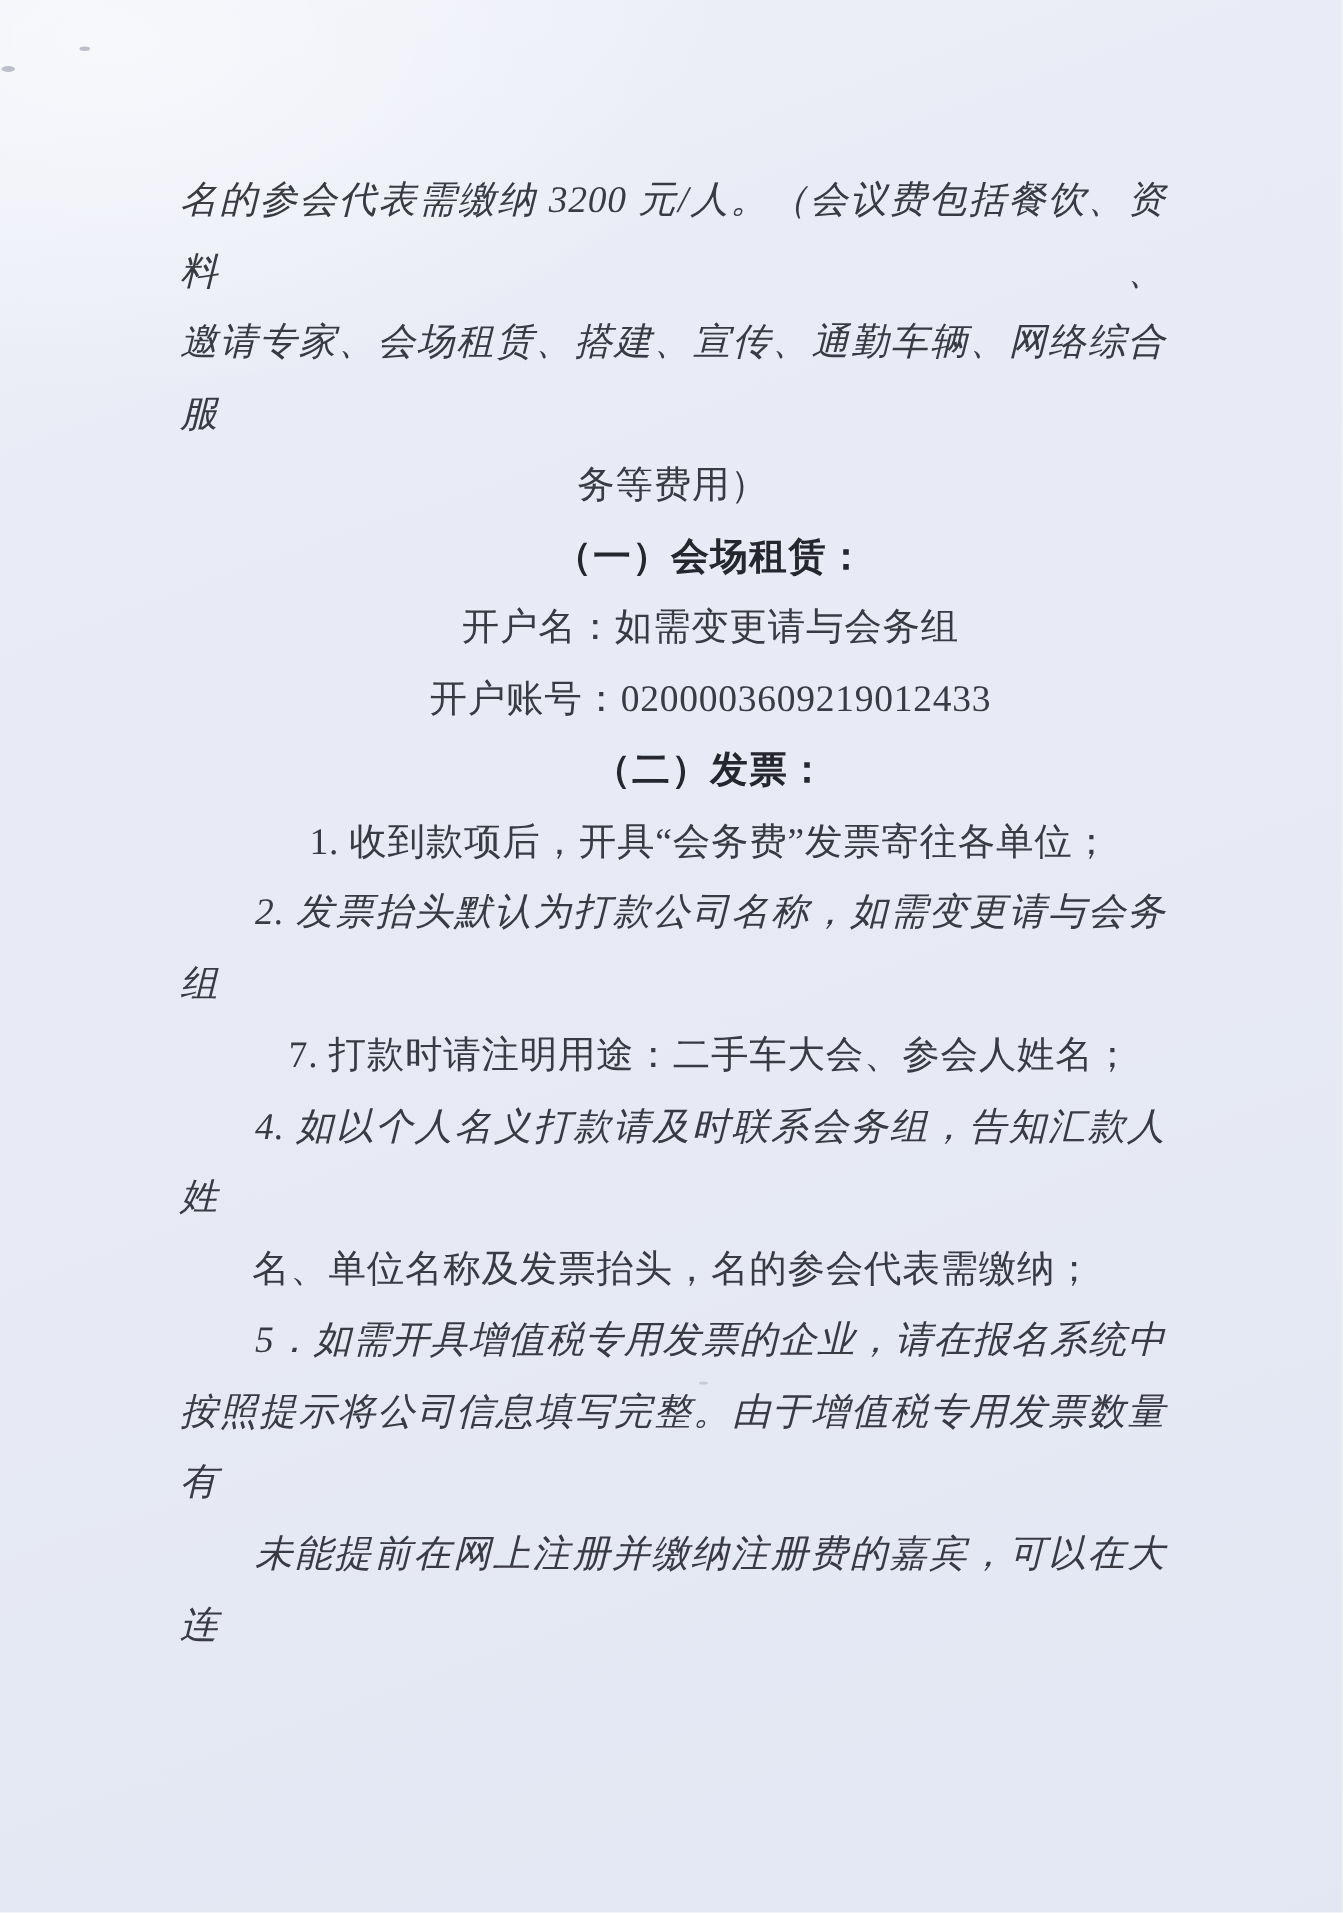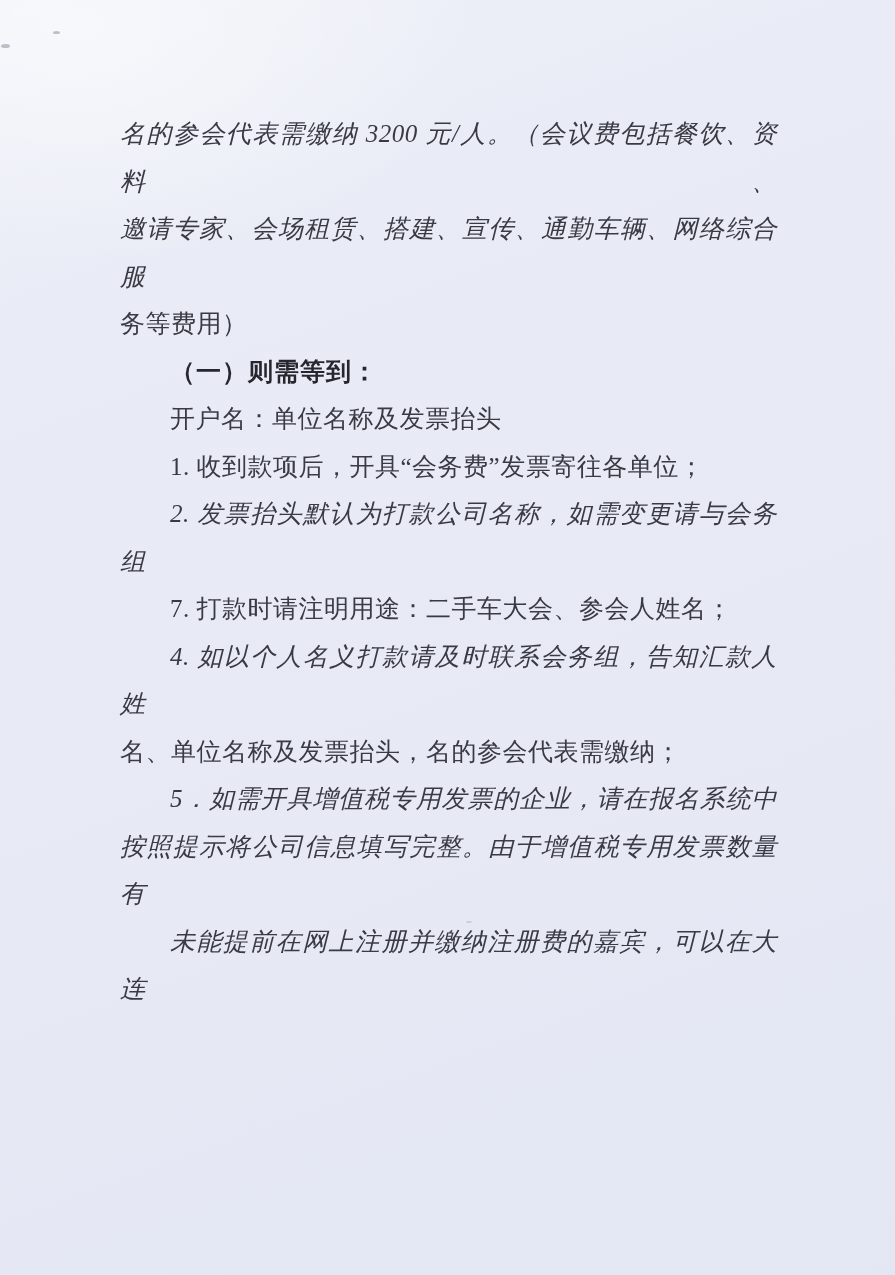--- a/index.html
+++ b/index.html
@@ -20,21 +20,21 @@
     position: absolute;
     left: 120px;
     top: 110px;
     width: 657px;
     font-size: 25px;
     line-height: 47.5px;
     color: #3a3a44;
     letter-spacing: 0.5px;
   }
   .line {
-    text-align: left;
+    text-align: center;
     min-height: 47.5px;
   }
   .fill {
     text-align: justify;
     text-align-last: justify;
     font-style: italic;
   }
   .ind {
     text-indent: 2em;
   }
@@ -58,22 +58,24 @@
 <body>
 
 <div class="speck speck-1"></div>
 <div class="speck speck-2"></div>
 <div class="speck speck-3"></div>
 
 <div class="doc">
   <div class="line fill">名的参会代表需缴纳 3200 元/人。（会议费包括餐饮、资料、</div>
   <div class="line fill">邀请专家、会场租赁、搭建、宣传、通勤车辆、网络综合服</div>
   <div class="line">务等费用）</div>
-  <div class="line ind head">（一）则需等到：</div>
-  <div class="line ind">开户名：单位名称及发票抬头</div>
+  <div class="line ind head">（一）会场租赁：</div>
+  <div class="line ind">开户名：如需变更请与会务组</div>
+  <div class="line ind">开户账号：0200003609219012433</div>
+  <div class="line ind head">（二）发票：</div>
   <div class="line ind">1. 收到款项后，开具“会务费”发票寄往各单位；</div>
   <div class="line ind fill">2. 发票抬头默认为打款公司名称，如需变更请与会务组</div>
   <div class="line ind">7. 打款时请注明用途：二手车大会、参会人姓名；</div>
   <div class="line ind fill">4. 如以个人名义打款请及时联系会务组，告知汇款人姓</div>
   <div class="line">名、单位名称及发票抬头，名的参会代表需缴纳；</div>
   <div class="line ind fill">5．如需开具增值税专用发票的企业，请在报名系统中</div>
   <div class="line fill">按照提示将公司信息填写完整。由于增值税专用发票数量有</div>
   <div class="line ind fill">未能提前在网上注册并缴纳注册费的嘉宾，可以在大连</div>
 
 </div>

